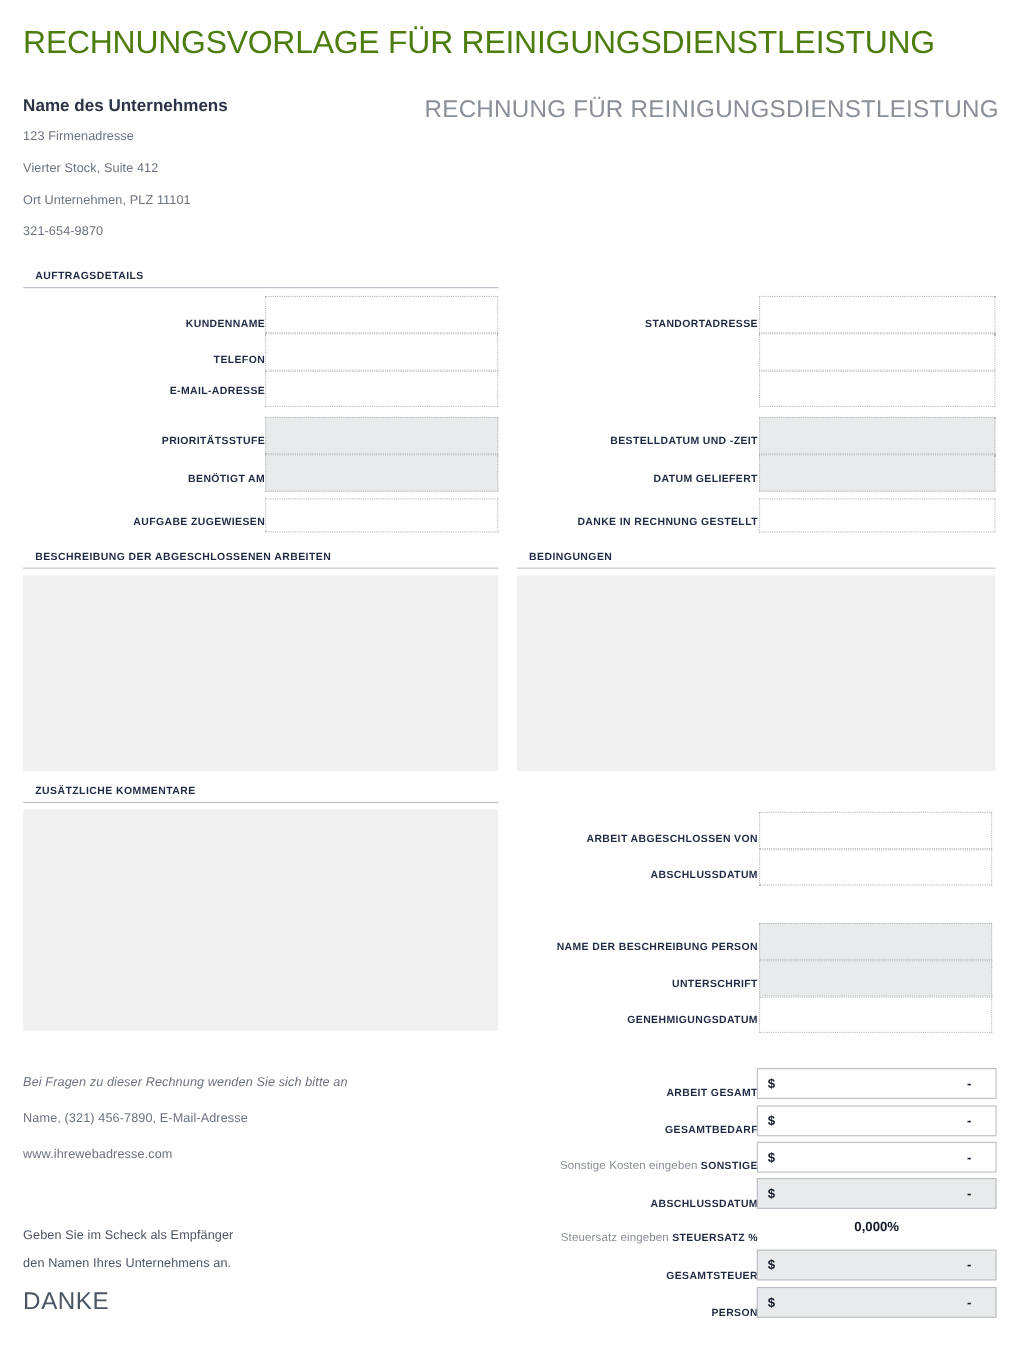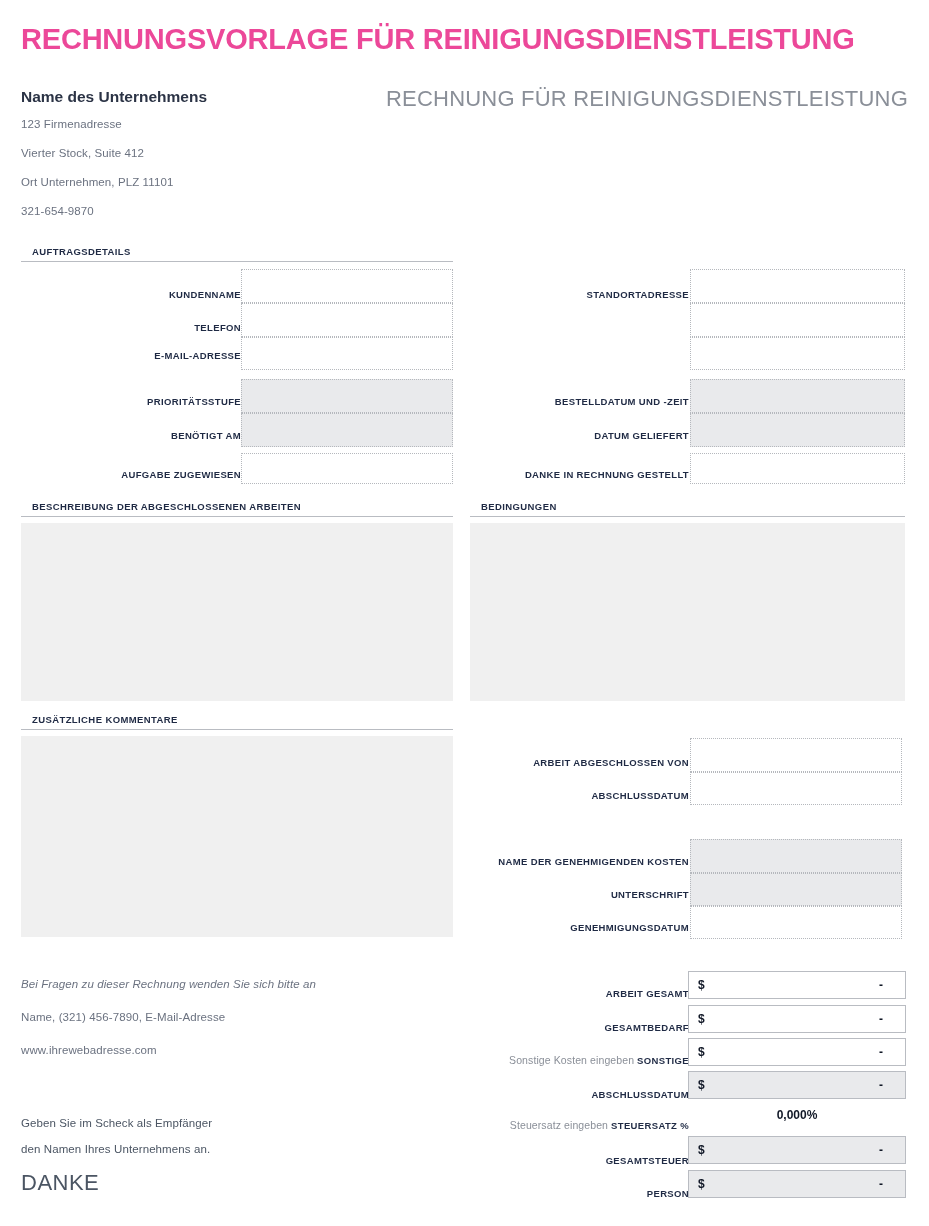--- a/index.html
+++ b/index.html
@@ -14,23 +14,23 @@
     overflow: hidden;
   }
 
   .page { position: relative; width: 929px; height: 1226px; }
 
   
   .doc-title {
     position: absolute;
     left: 21px; top: 23px; width: 887px;
     font-size: 29px;
-    font-weight: bold;
+    font-weight: normal;
     letter-spacing: -0.2px;
-    color: #ec4899;
+    color: #4d7c0f;
     white-space: nowrap;
   }
 
   .company-name {
     position: absolute;
     left: 21px; top: 88px;
     font-size: 15.5px;
     font-weight: bold;
     color: #2b3345;
   }
@@ -213,21 +213,21 @@
 
   <div class="textarea" style="left:21px; top:523px; width:432px; height:178px;"></div>
   <div class="textarea" style="left:470px; top:523px; width:435px; height:178px;"></div>
 
   <div class="section-head" style="left:21px; top:714px; width:432px;">ZUSÄTZLICHE KOMMENTARE</div>
 
   <div class="textarea" style="left:21px; top:736px; width:432px; height:201px;"></div>
 
   <div class="flabel" style="right:240px; top:757px;">ARBEIT ABGESCHLOSSEN VON</div>
   <div class="flabel" style="right:240px; top:790px;">ABSCHLUSSDATUM</div>
-  <div class="flabel" style="right:240px; top:856px;">NAME DER GENEHMIGENDEN KOSTEN</div>
+  <div class="flabel" style="right:240px; top:856px;">NAME DER BESCHREIBUNG PERSON</div>
   <div class="flabel" style="right:240px; top:889px;">UNTERSCHRIFT</div>
   <div class="flabel" style="right:240px; top:922px;">GENEHMIGUNGSDATUM</div>
 
   <div class="fbox" style="left:690px; top:738px; width:212px; height:34px;"></div>
   <div class="fbox" style="left:690px; top:772px; width:212px; height:33px;"></div>
   <div class="fbox shaded" style="left:690px; top:839px; width:212px; height:34px;"></div>
   <div class="fbox shaded" style="left:690px; top:873px; width:212px; height:33px;"></div>
   <div class="fbox" style="left:690px; top:906px; width:212px; height:33px;"></div>
 
   <div class="note italic" style="top:978px;">Bei Fragen zu dieser Rechnung wenden Sie sich bitte an</div>

